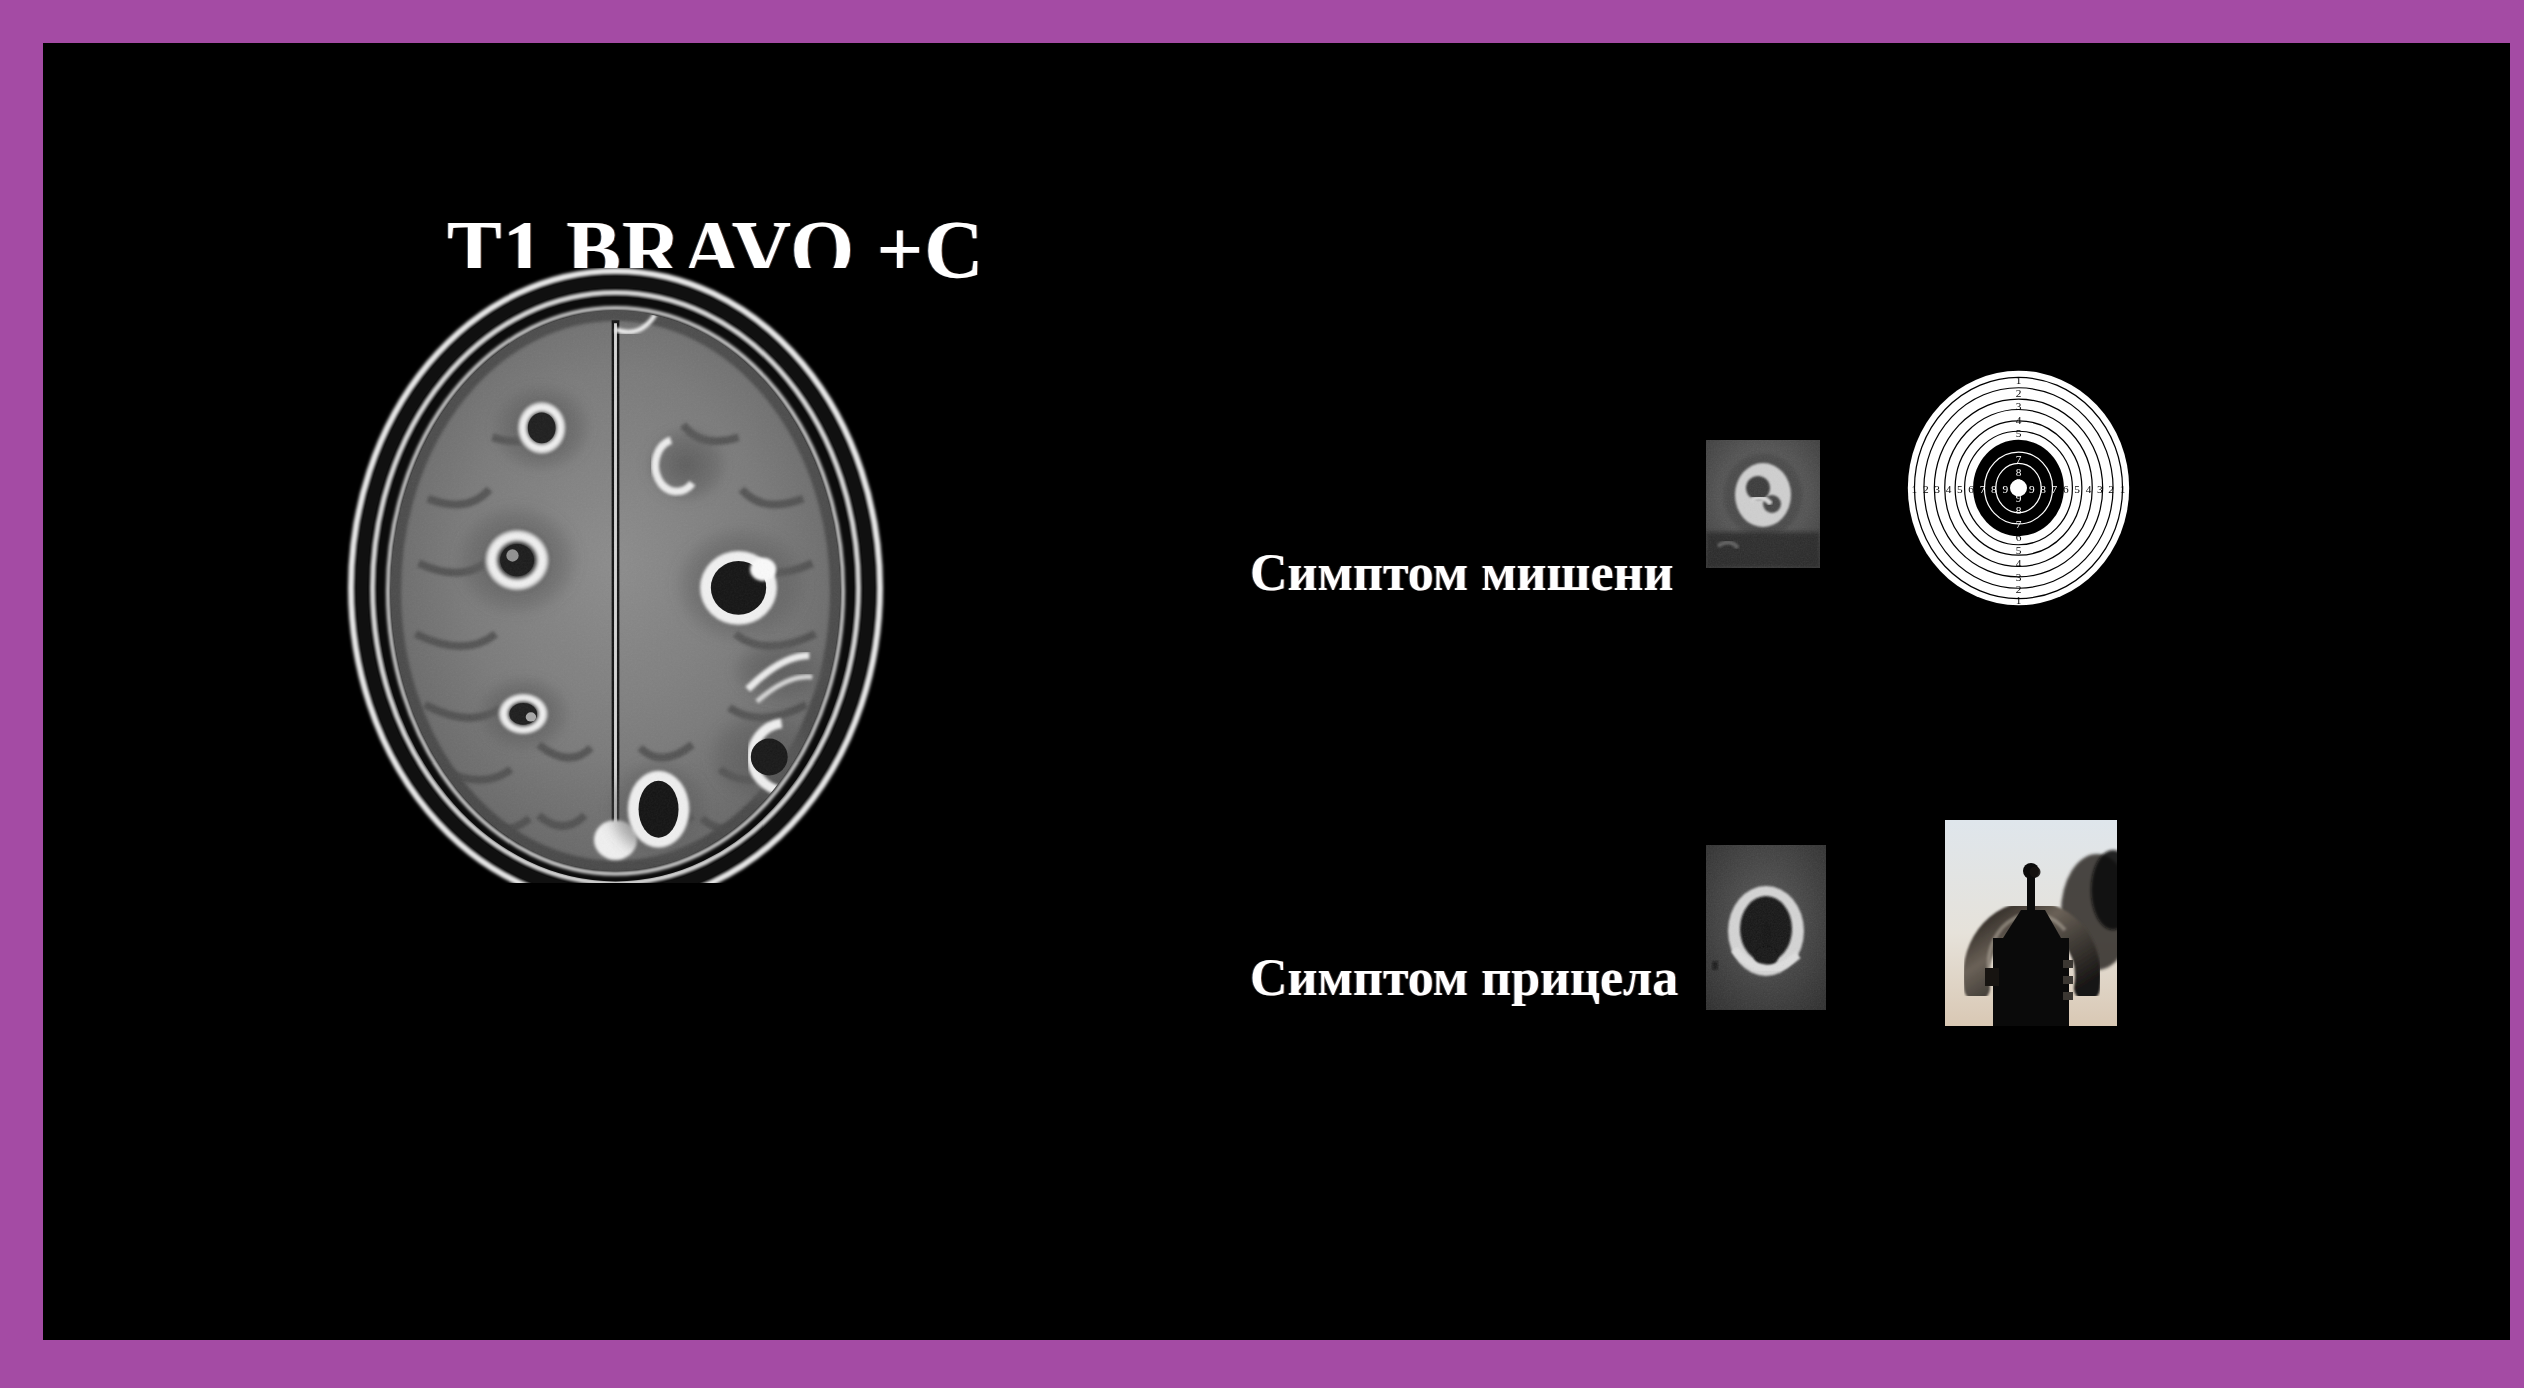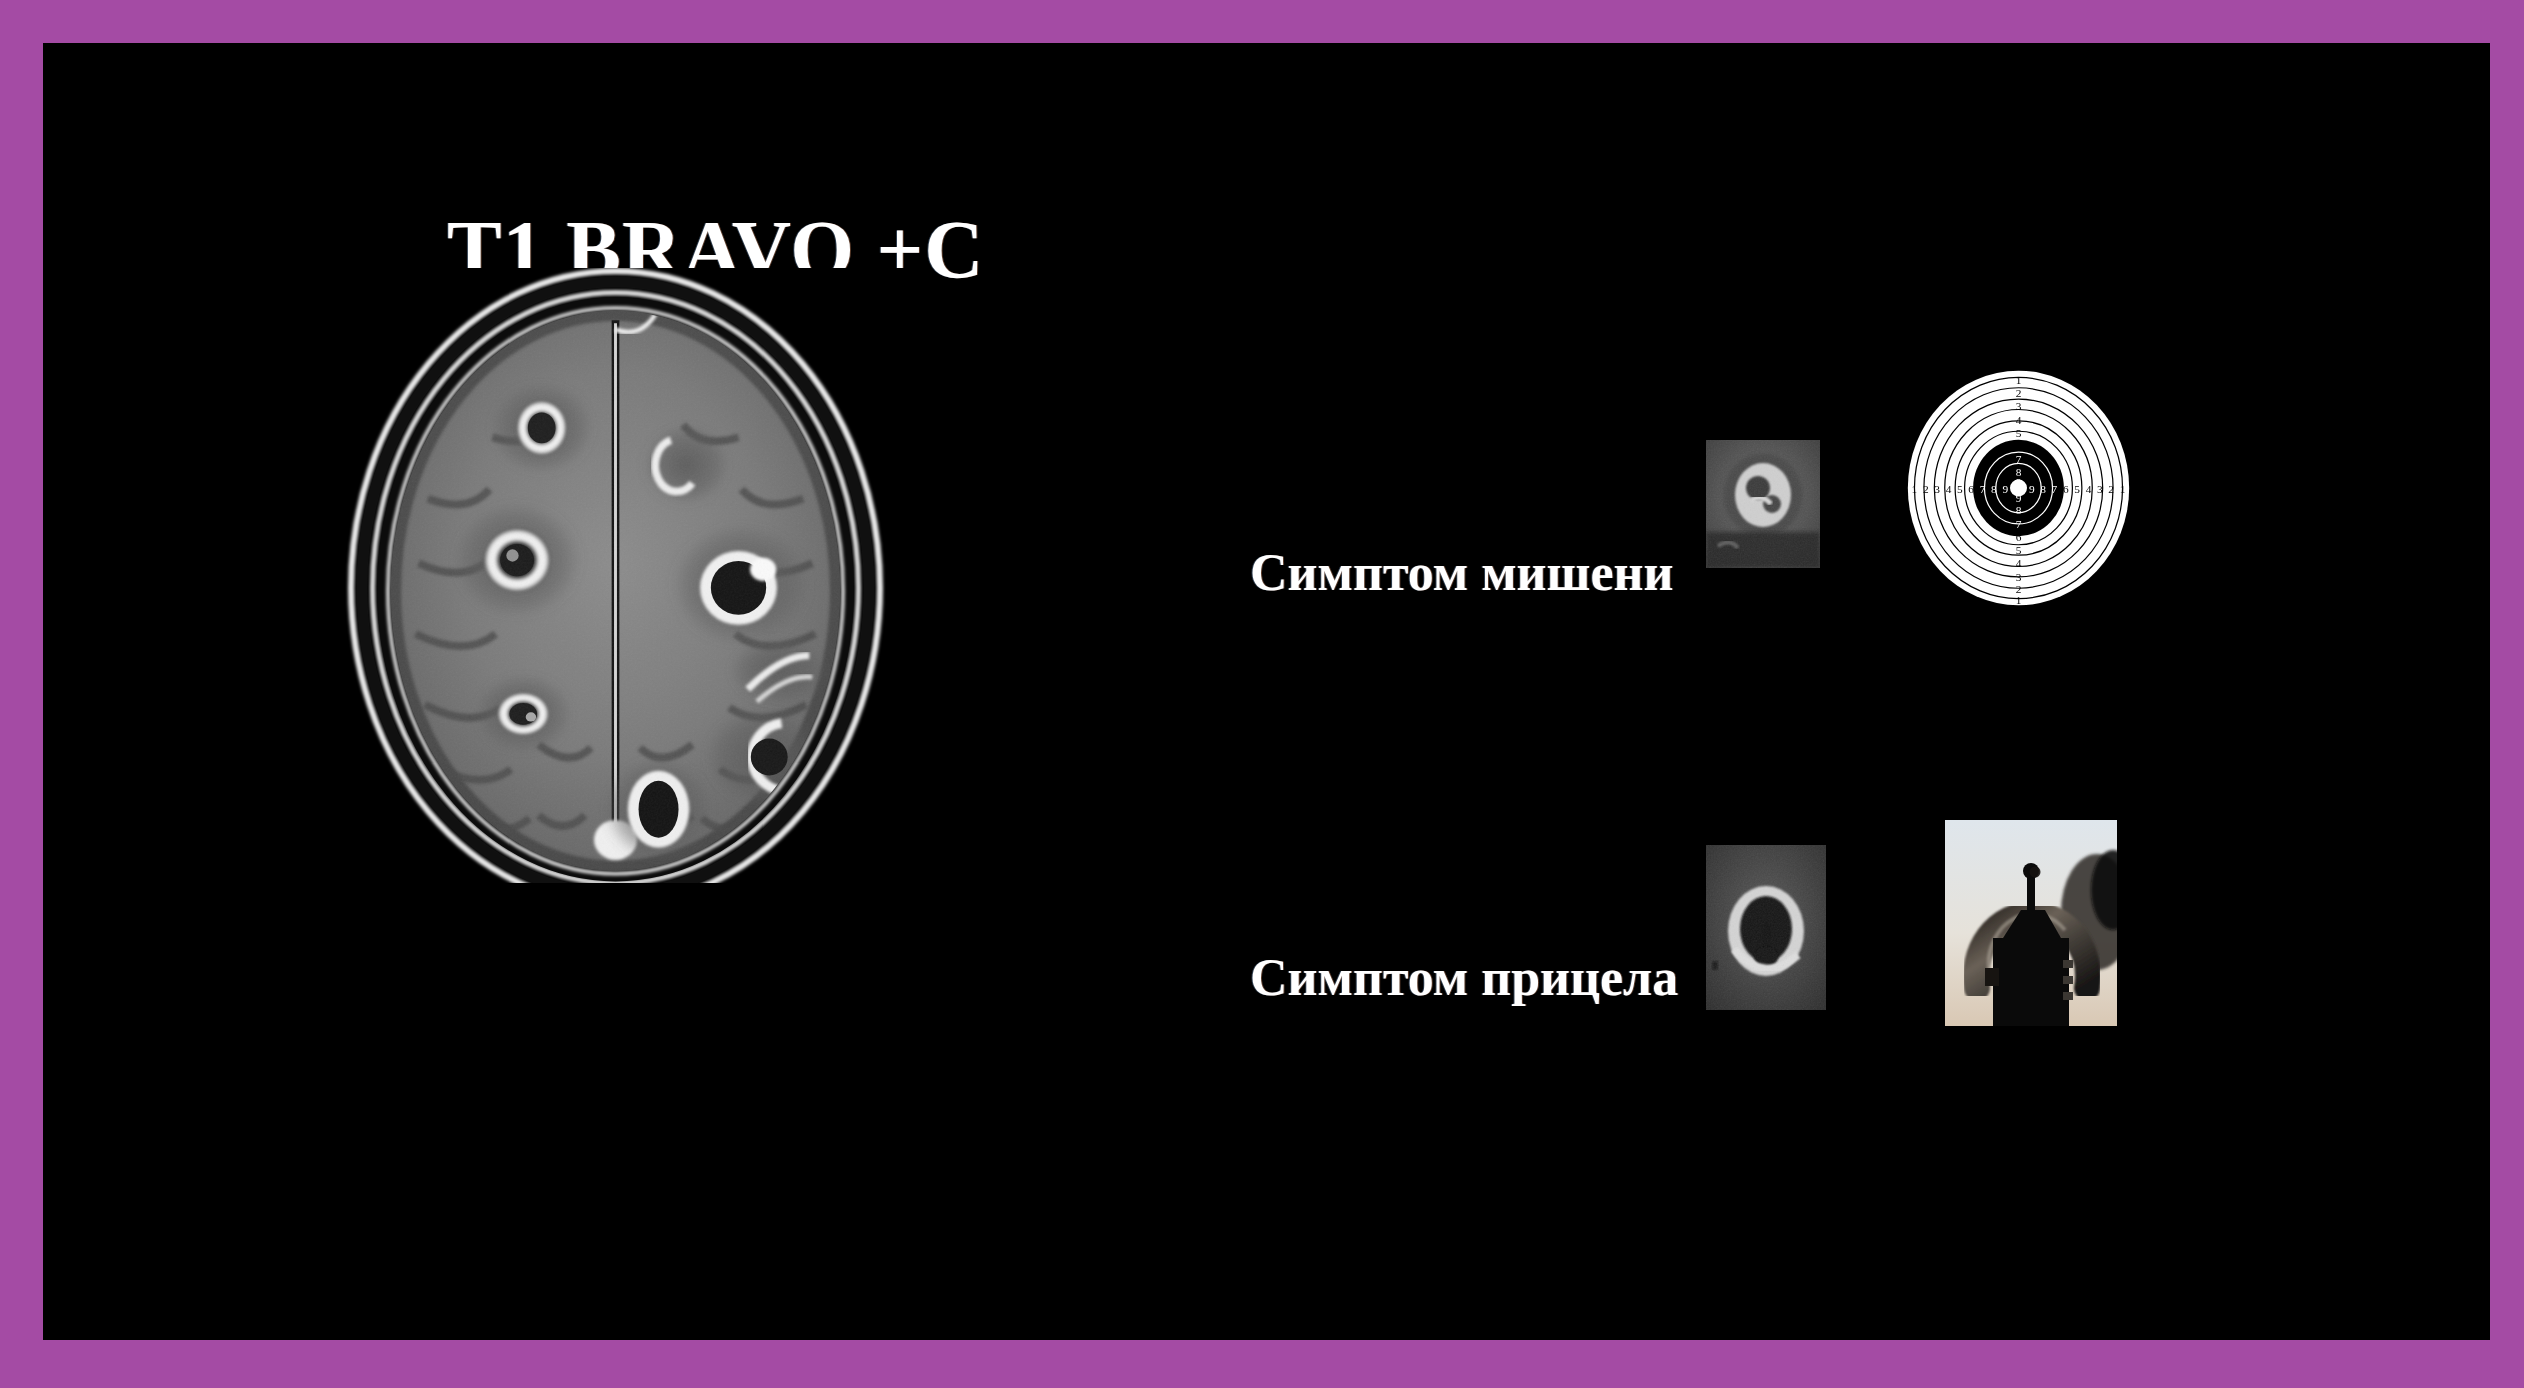--- a/index.html
+++ b/index.html
@@ -56,21 +56,21 @@
   #mri-inset-target{left:1663px;top:397px;width:114px;height:128px;}
   #mri-inset-scope{left:1663px;top:802px;width:120px;height:165px;}
   #photo-target{left:1862px;top:325px;width:227px;height:240px;}
   #photo-gunsight{left:1902px;top:777px;width:172px;height:206px;}
   .inset svg{display:block;width:100%;height:100%;}
 </style>
 </head>
 <body>
 
 <div id="slide-frame" style="background: rgb(164, 75, 164);">
-  <div id="slide-canvas" style="background: rgb(0, 0, 0);">
+  <div id="slide-canvas" style="background: rgb(0, 0, 0); padding-left: 20px;">
 
     <div id="slide-title">T1 BRAVO +C</div>
 
     <div id="mri-main">
       <svg viewBox="0 0 400 400" xmlns="http://www.w3.org/2000/svg" aria-hidden="true">
         <defs>
           <radialGradient id="brainGrad" cx="50%" cy="45%" r="62%">
             <stop offset="0%" stop-color="#8c8c8c"></stop>
             <stop offset="55%" stop-color="#7b7b7b"></stop>
             <stop offset="85%" stop-color="#6a6a6a"></stop>

